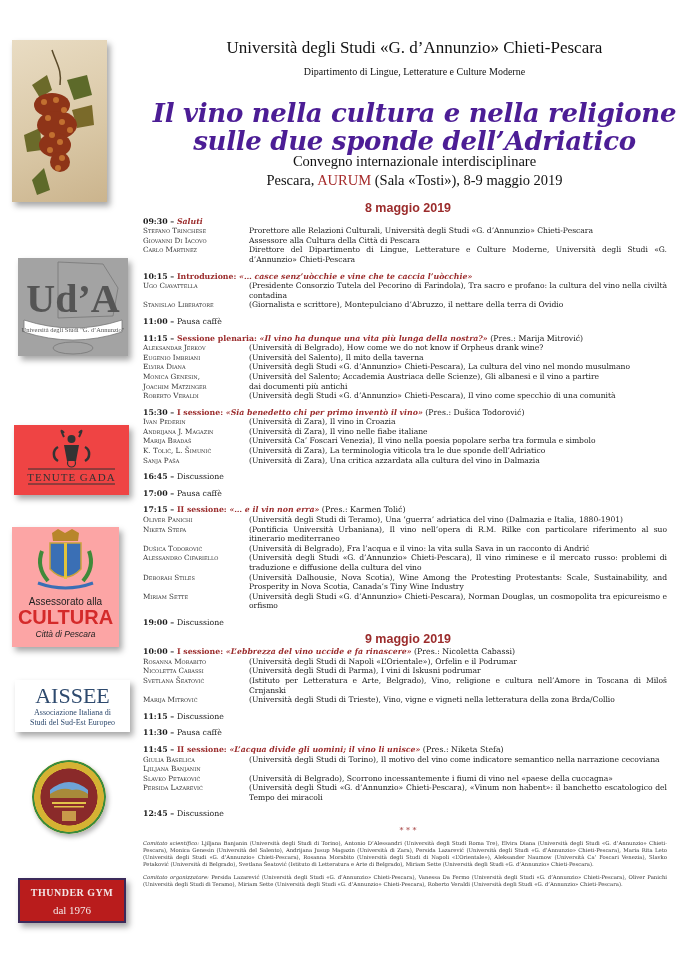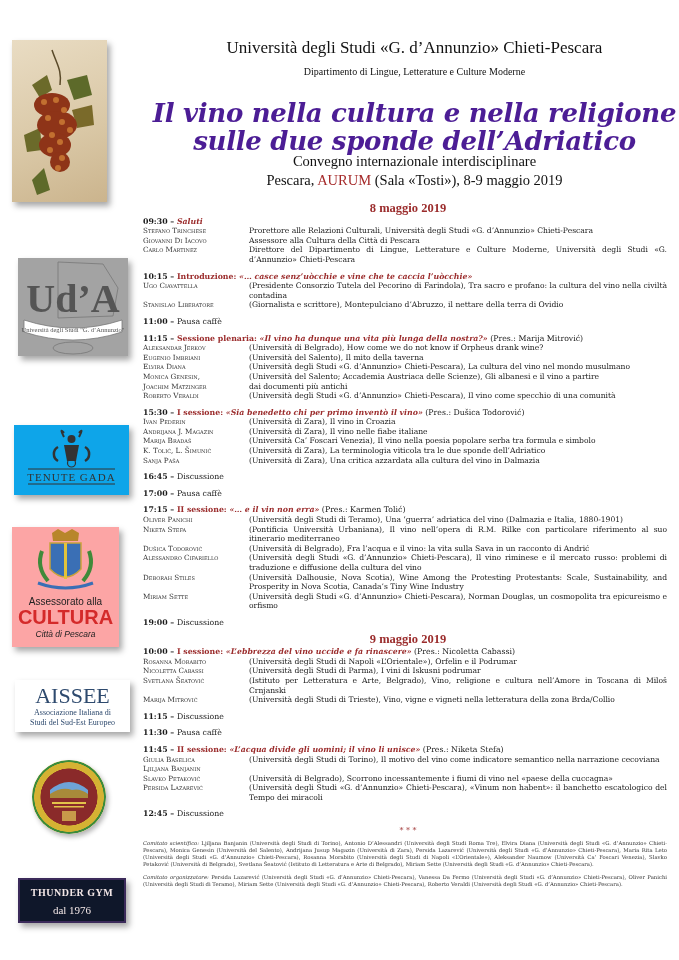--- a/index.html
+++ b/index.html
@@ -11,31 +11,31 @@
   .uni { position: absolute; top: 38px; left: 0; width: 529px; font-family: "Liberation Serif", serif; font-weight: normal; font-size: 17px; color: #111; }
   .dept { position: absolute; top: 66px; left: 0; width: 529px; font-family: "Liberation Serif", serif; font-size: 10px; color: #111; }
   .title { position: absolute; top: 83px; left: 0; width: 529px; font-family: "DejaVu Serif", serif; font-style: italic; font-weight: bold; font-size: 26px; line-height: 28px; color: #4c1d95; letter-spacing: -0.3px; margin-top: 16px; }
   .conv { position: absolute; top: 152px; left: 0; width: 529px; font-family: "Liberation Serif", serif; font-size: 14.5px; line-height: 19px; color: #111; }
   .accent { color: #a52a2a; }
 
   
   .img-box { position: absolute; box-shadow: 3px 4px 6px rgba(0,0,0,0.35); background: #fff; overflow: hidden; }
   .grapes { left: 12px; top: 40px; width: 95px; height: 162px; background: linear-gradient(160deg, #e9dcc3 0%, #d9c7a5 60%, #cbb48d 100%); }
   .uda { left: 18px; top: 258px; width: 110px; height: 98px; background: #a3a3a3; }
-  .gada { left: 14px; top: 425px; width: 115px; height: 70px; background: #0ea5e9; }
+  .gada { left: 14px; top: 425px; width: 115px; height: 70px; background: #ef4444; }
   .cultura { left: 12px; top: 527px; width: 107px; height: 120px; background: #fca5a5; }
   .aissee { left: 15px; top: 680px; width: 115px; height: 52px; background: #fff; }
   .pecorino { left: 32px; top: 760px; width: 74px; height: 74px; border-radius: 50%; box-shadow: 2px 3px 5px rgba(0,0,0,0.3); background: radial-gradient(circle, #8a2a2a 0 54%, #d5b233 55% 66%, #3b8b3b 67% 70%, #d5b233 71% 100%); }
-  .thunder { left: 18px; top: 878px; width: 108px; height: 45px; background: #0f172a; border: 2px solid #3b2a5a; text-align: center; color: #f3e7e7; }
+  .thunder { left: 18px; top: 878px; width: 108px; height: 45px; background: #b91c1c; border: 2px solid #3b2a5a; text-align: center; color: #f3e7e7; }
   .thunder .t1 { font-family: "Liberation Serif", serif; font-weight: bold; font-size: 10px; margin-top: 7px; letter-spacing: 0.5px; }
   .thunder .t2 { font-family: "Liberation Serif", serif; font-size: 11px; margin-top: 6px; }
 
   
   .program { position: absolute; left: 143px; top: 200px; width: 530px; font-family: "DejaVu Serif", serif; font-size: 7.6px; line-height: 9.6px; }
-  .day { text-align: center; font-family: Liberation Serif, serif; font-weight: bold; font-size: 12.5px; color: #9b2c2c; margin: 4px 0 3px; }
+  .day { text-align: center; font-family: Liberation Sans, sans-serif; font-weight: bold; font-size: 12.5px; color: #9b2c2c; margin: 4px 0 3px; }
   .slot { margin-bottom: 7px; }
   .slot-head { font-size: 7.8px; }
   .time { font-weight: bold; }
   .sess { font-weight: bold; color: #9b2c2c; }
   .sess-title { font-style: italic; font-weight: bold; color: #9b2c2c; }
   .pres { color: #1a1a1a; }
   .row { display: flex; }
   .name { width: 106px; flex: none; font-variant: small-caps; color: #333; font-size: 7.2px; }
   .desc { flex: 1; text-align: justify; padding-right: 6px; }
   .stars { text-align: center; color: #9b2c2c; font-size: 8px; margin: 0 0 4px; }

